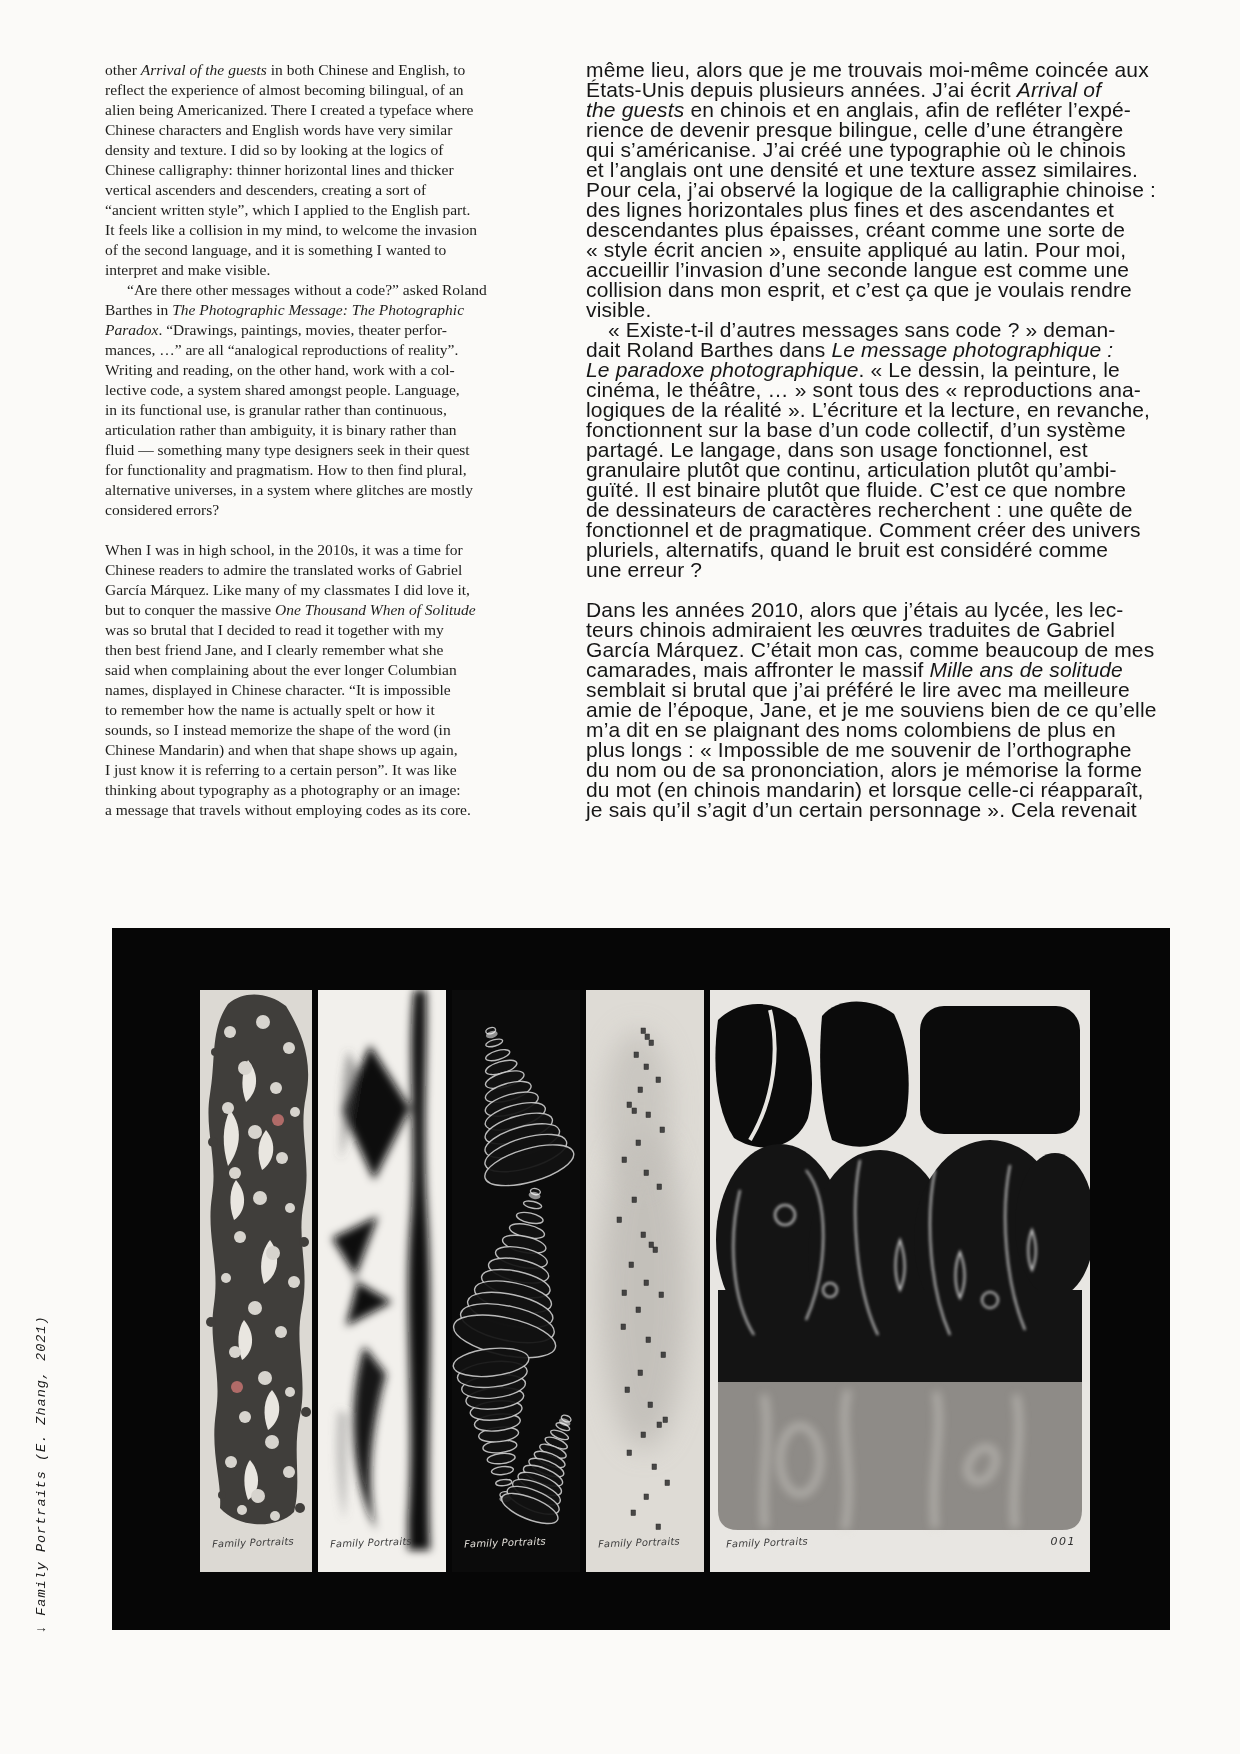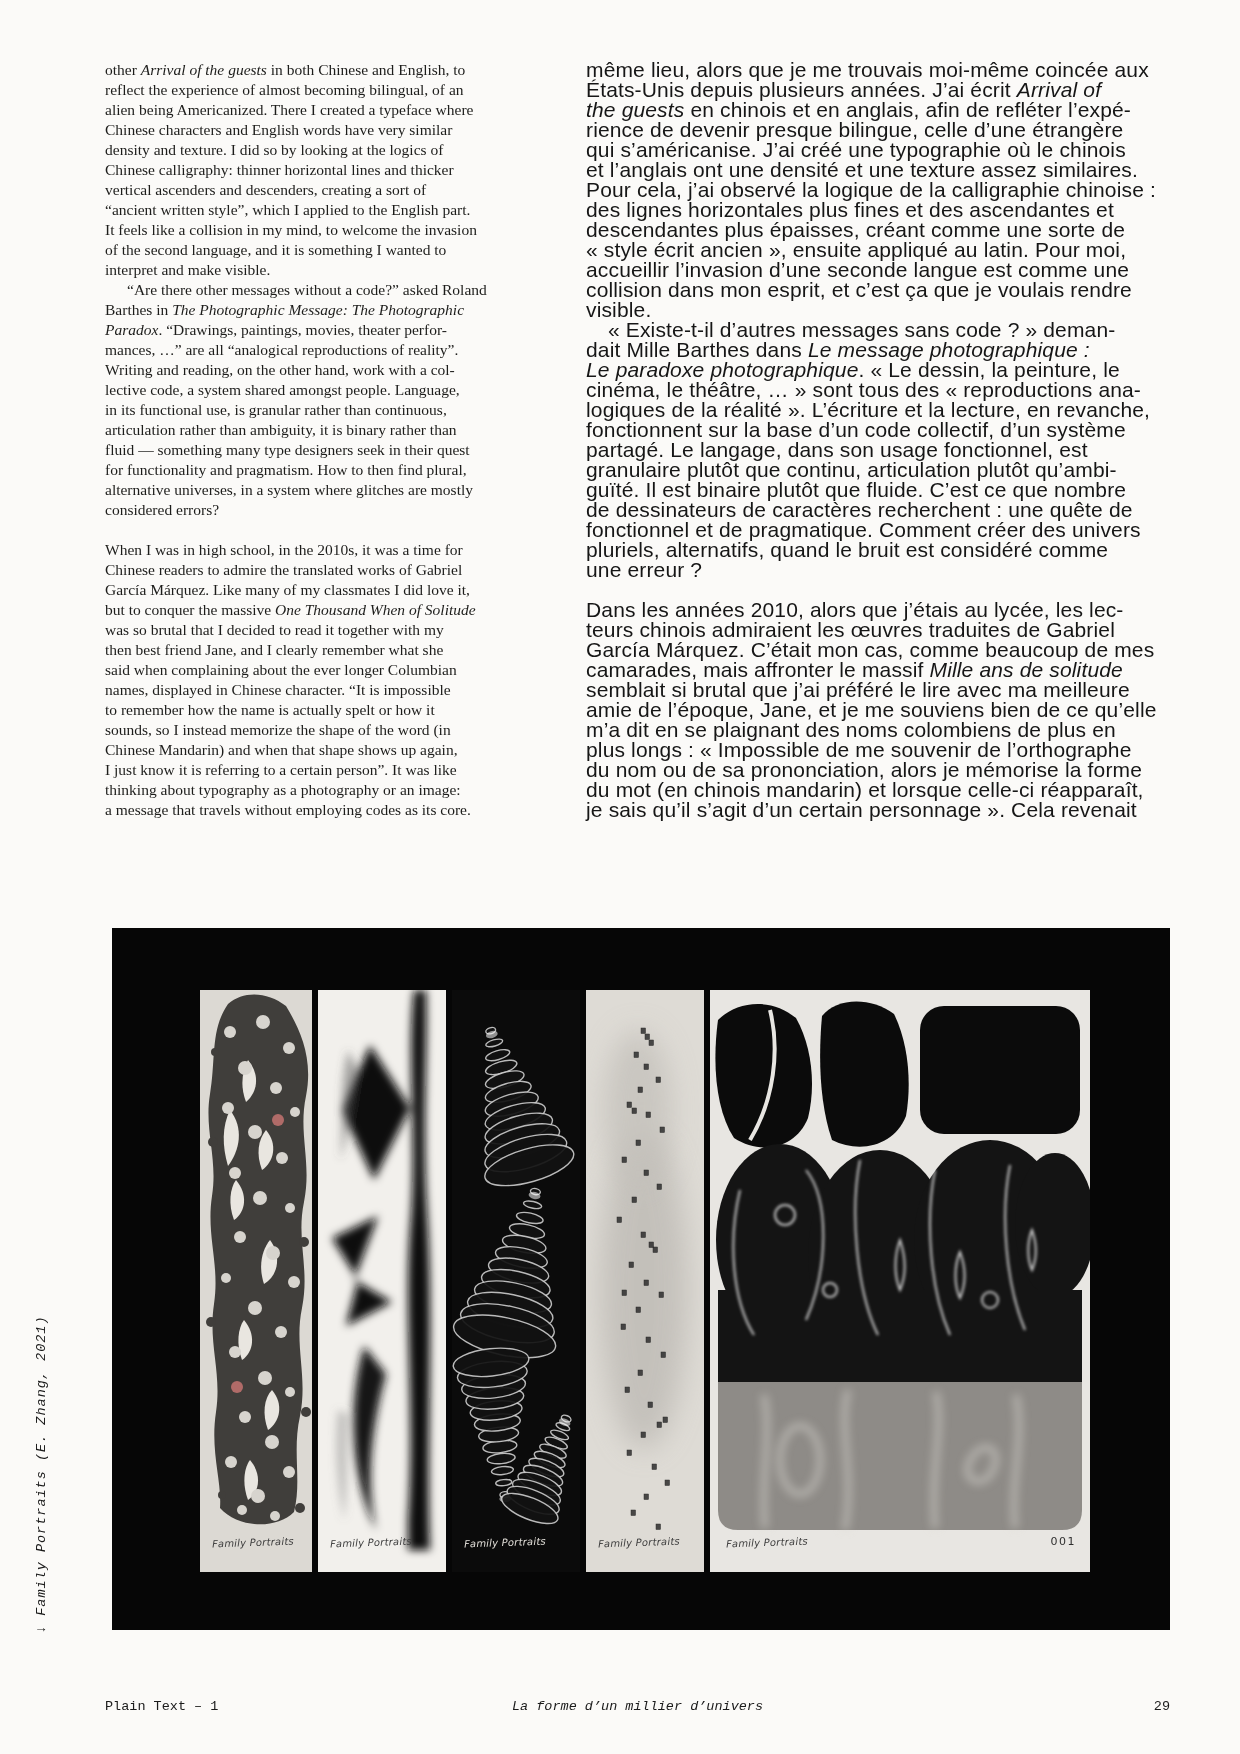--- a/index.html
+++ b/index.html
@@ -22,21 +22,21 @@
   .artwork{position:absolute;left:112px;top:928px;width:1058px;height:702px;
            background:#060606;box-sizing:border-box;
            padding:62px 80px 58px 88px;display:flex;gap:6px;}
   .panel{position:relative;height:582px;flex:none;}
   .panel svg{display:block;width:100%;height:100%;}
   .sig{position:absolute;left:12px;bottom:24px;font-family:"DejaVu Sans", sans-serif;
        font-style:italic;font-size:10px;letter-spacing:0.2px;color:#3e3e3e;
        transform:rotate(-2deg);white-space:nowrap;}
   .sig.on-dark{color:#e0ddd7;}
   .edition{position:absolute;right:14px;bottom:24px;font-family:"DejaVu Sans", sans-serif;
-       font-size:11px;letter-spacing:1.5px;color:#2f2f2f;}
+       font-style:italic;font-size:11px;letter-spacing:1.5px;color:#2f2f2f;}
 
   
   .v-caption{position:absolute;left:34px;top:1244px;height:390px;
              writing-mode:vertical-rl;transform:rotate(180deg);
              font-family:"Liberation Mono", monospace;font-style:italic;
              font-size:13.5px;letter-spacing:1px;color:#1b1b1b;white-space:nowrap;}
 
   
   .footer{position:absolute;left:105px;top:1699px;width:1065px;height:20px;
           font-family:"Liberation Mono", monospace;font-size:13.5px;color:#1b1b1b;}
@@ -97,21 +97,21 @@
 qui s’américanise. J’ai créé une typographie où le chinois
 et l’anglais ont une densité et une texture assez similaires.
 Pour cela, j’ai observé la logique de la calligraphie chinoise :
 des lignes horizontales plus fines et des ascendantes et
 descendantes plus épaisses, créant comme une sorte de
 « style écrit ancien », ensuite appliqué au latin. Pour moi,
 accueillir l’invasion d’une seconde langue est comme une
 collision dans mon esprit, et c’est ça que je voulais rendre
 visible.</span></p>
       <p class="indent "><span>« Existe-t-il d’autres messages sans code ? » deman-
-dait Mille Barthes dans </span><span class="it">Le message photographique :
+dait Roland Barthes dans </span><span class="it">Le message photographique :
 Le paradoxe photographique</span><span>. « Le dessin, la peinture, le
 cinéma, le théâtre, … » sont tous des « reproductions ana-
 logiques de la réalité ». L’écriture et la lecture, en revanche,
 fonctionnent sur la base d’un code collectif, d’un système
 partagé. Le langage, dans son usage fonctionnel, est
 granulaire plutôt que continu, articulation plutôt qu’ambi-
 guïté. Il est binaire plutôt que fluide. C’est ce que nombre
 de dessinateurs de caractères recherchent : une quête de
 fonctionnel et de pragmatique. Comment créer des univers
 pluriels, alternatifs, quand le bruit est considéré comme
@@ -380,19 +380,14 @@
           <path d="M305,538 C300,490 315,450 306,405"></path>
           <ellipse cx="90" cy="470" rx="20" ry="34"></ellipse>
           <path d="M260,470 c14,-24 34,-10 22,12 c-10,18 -32,8 -22,-12"></path>
         </g>
       </svg>
       <span class="sig" style="left:16px">Family Portraits</span>
       <span class="edition">001</span>
     </div>
   </div>
 
-  <div class="footer">
-    <span class="f-left">Plain Text – 1</span>
-    <span class="f-center">La forme d’un millier d’univers</span>
-    <span class="f-right">29</span>
-  </div>
 
 </div>
 
 </body></html>

